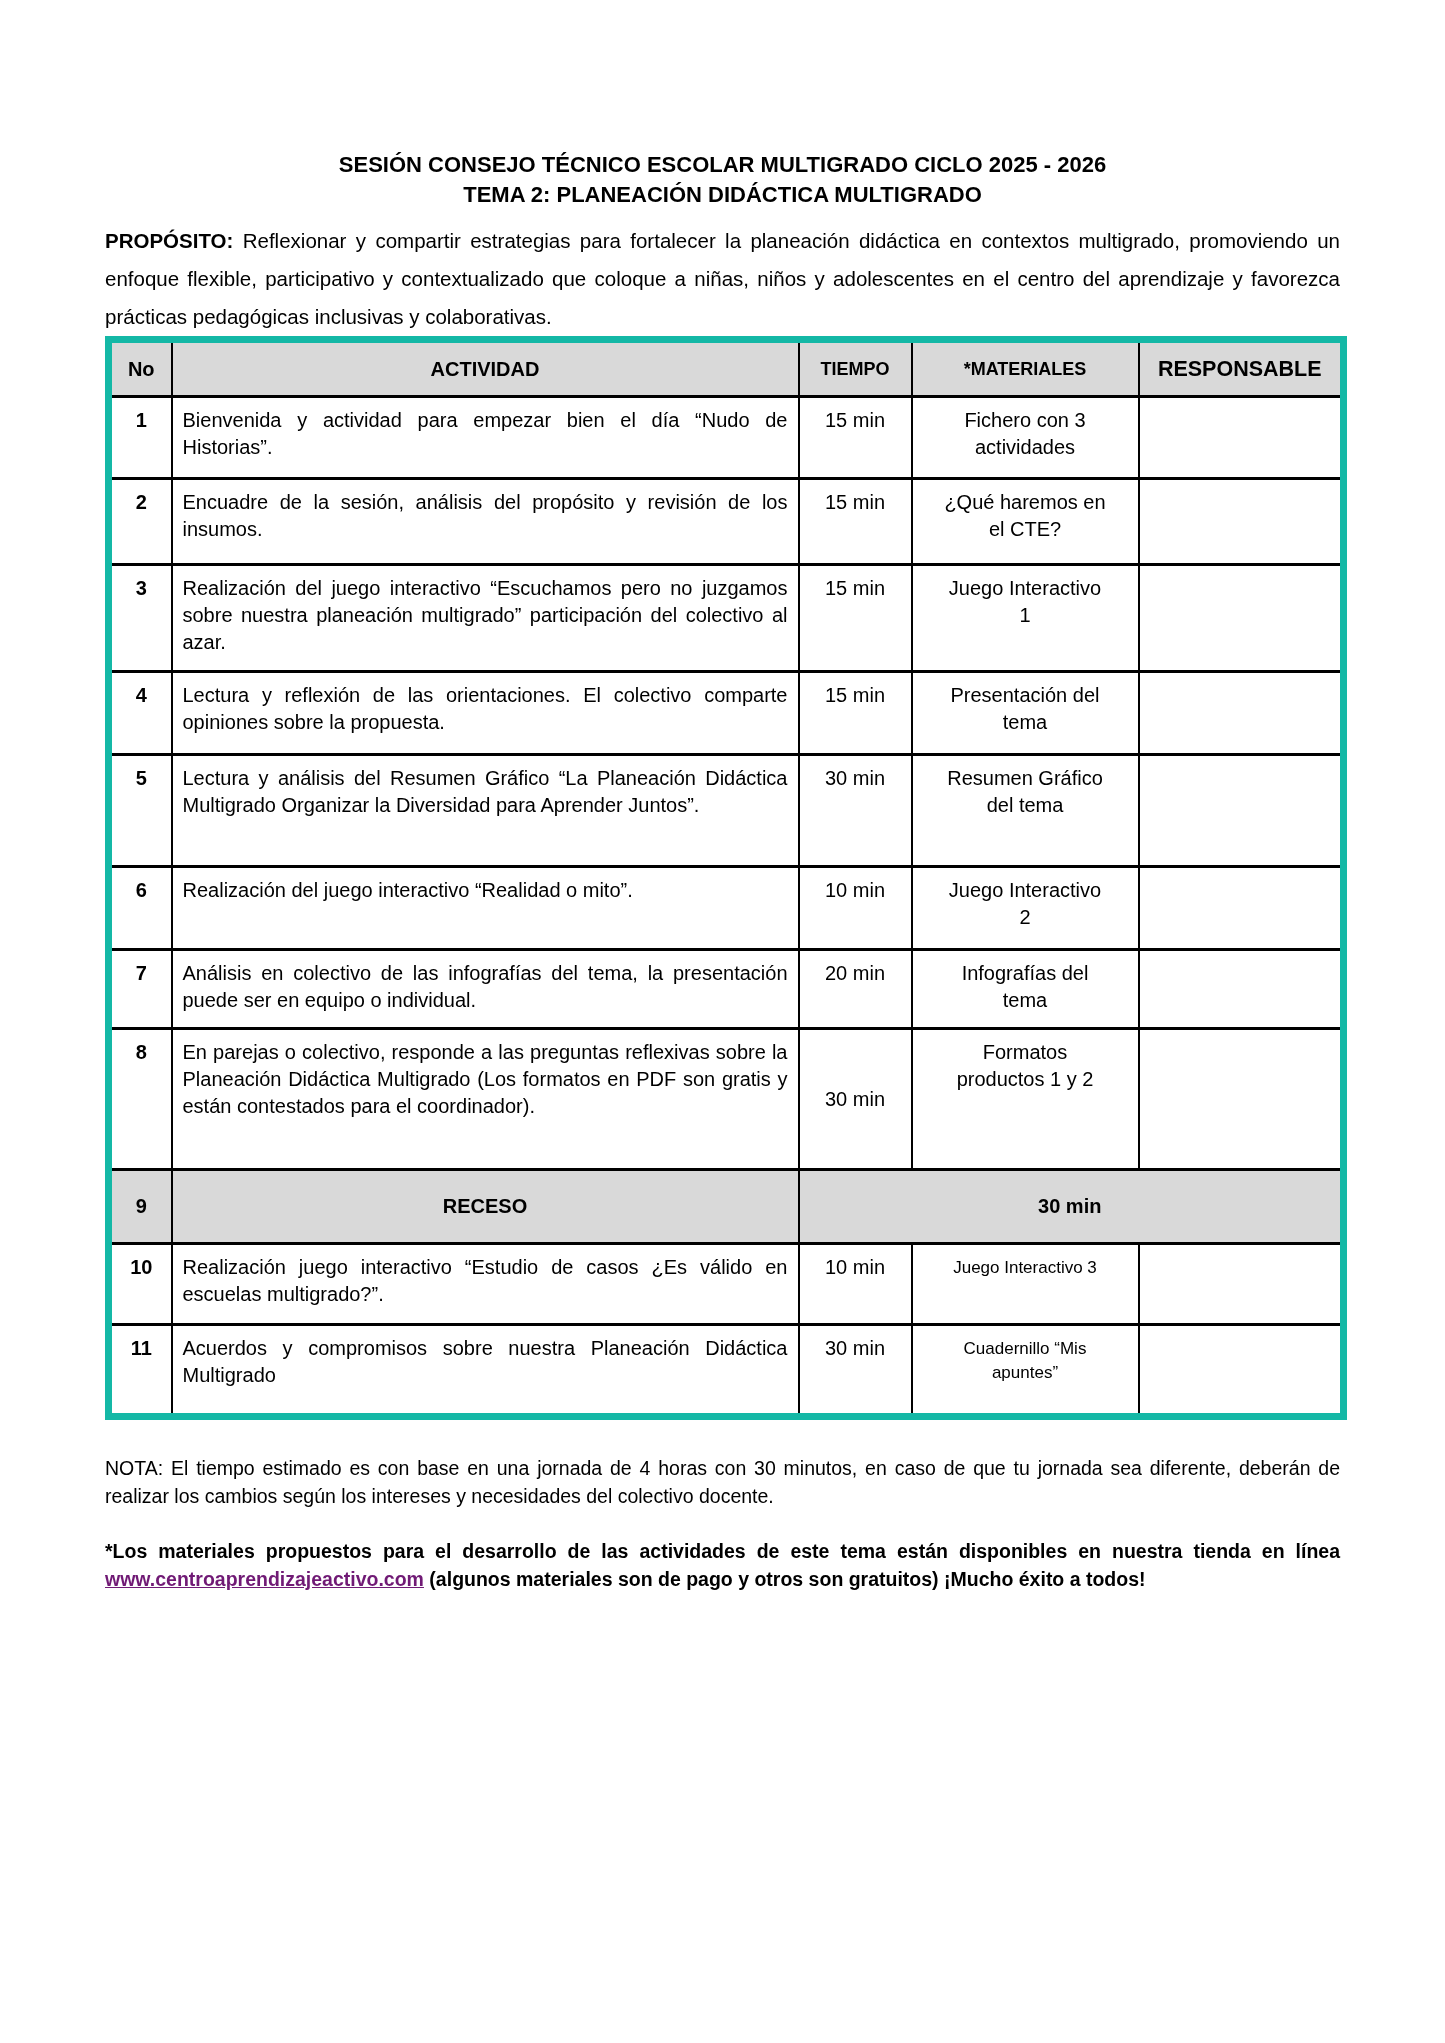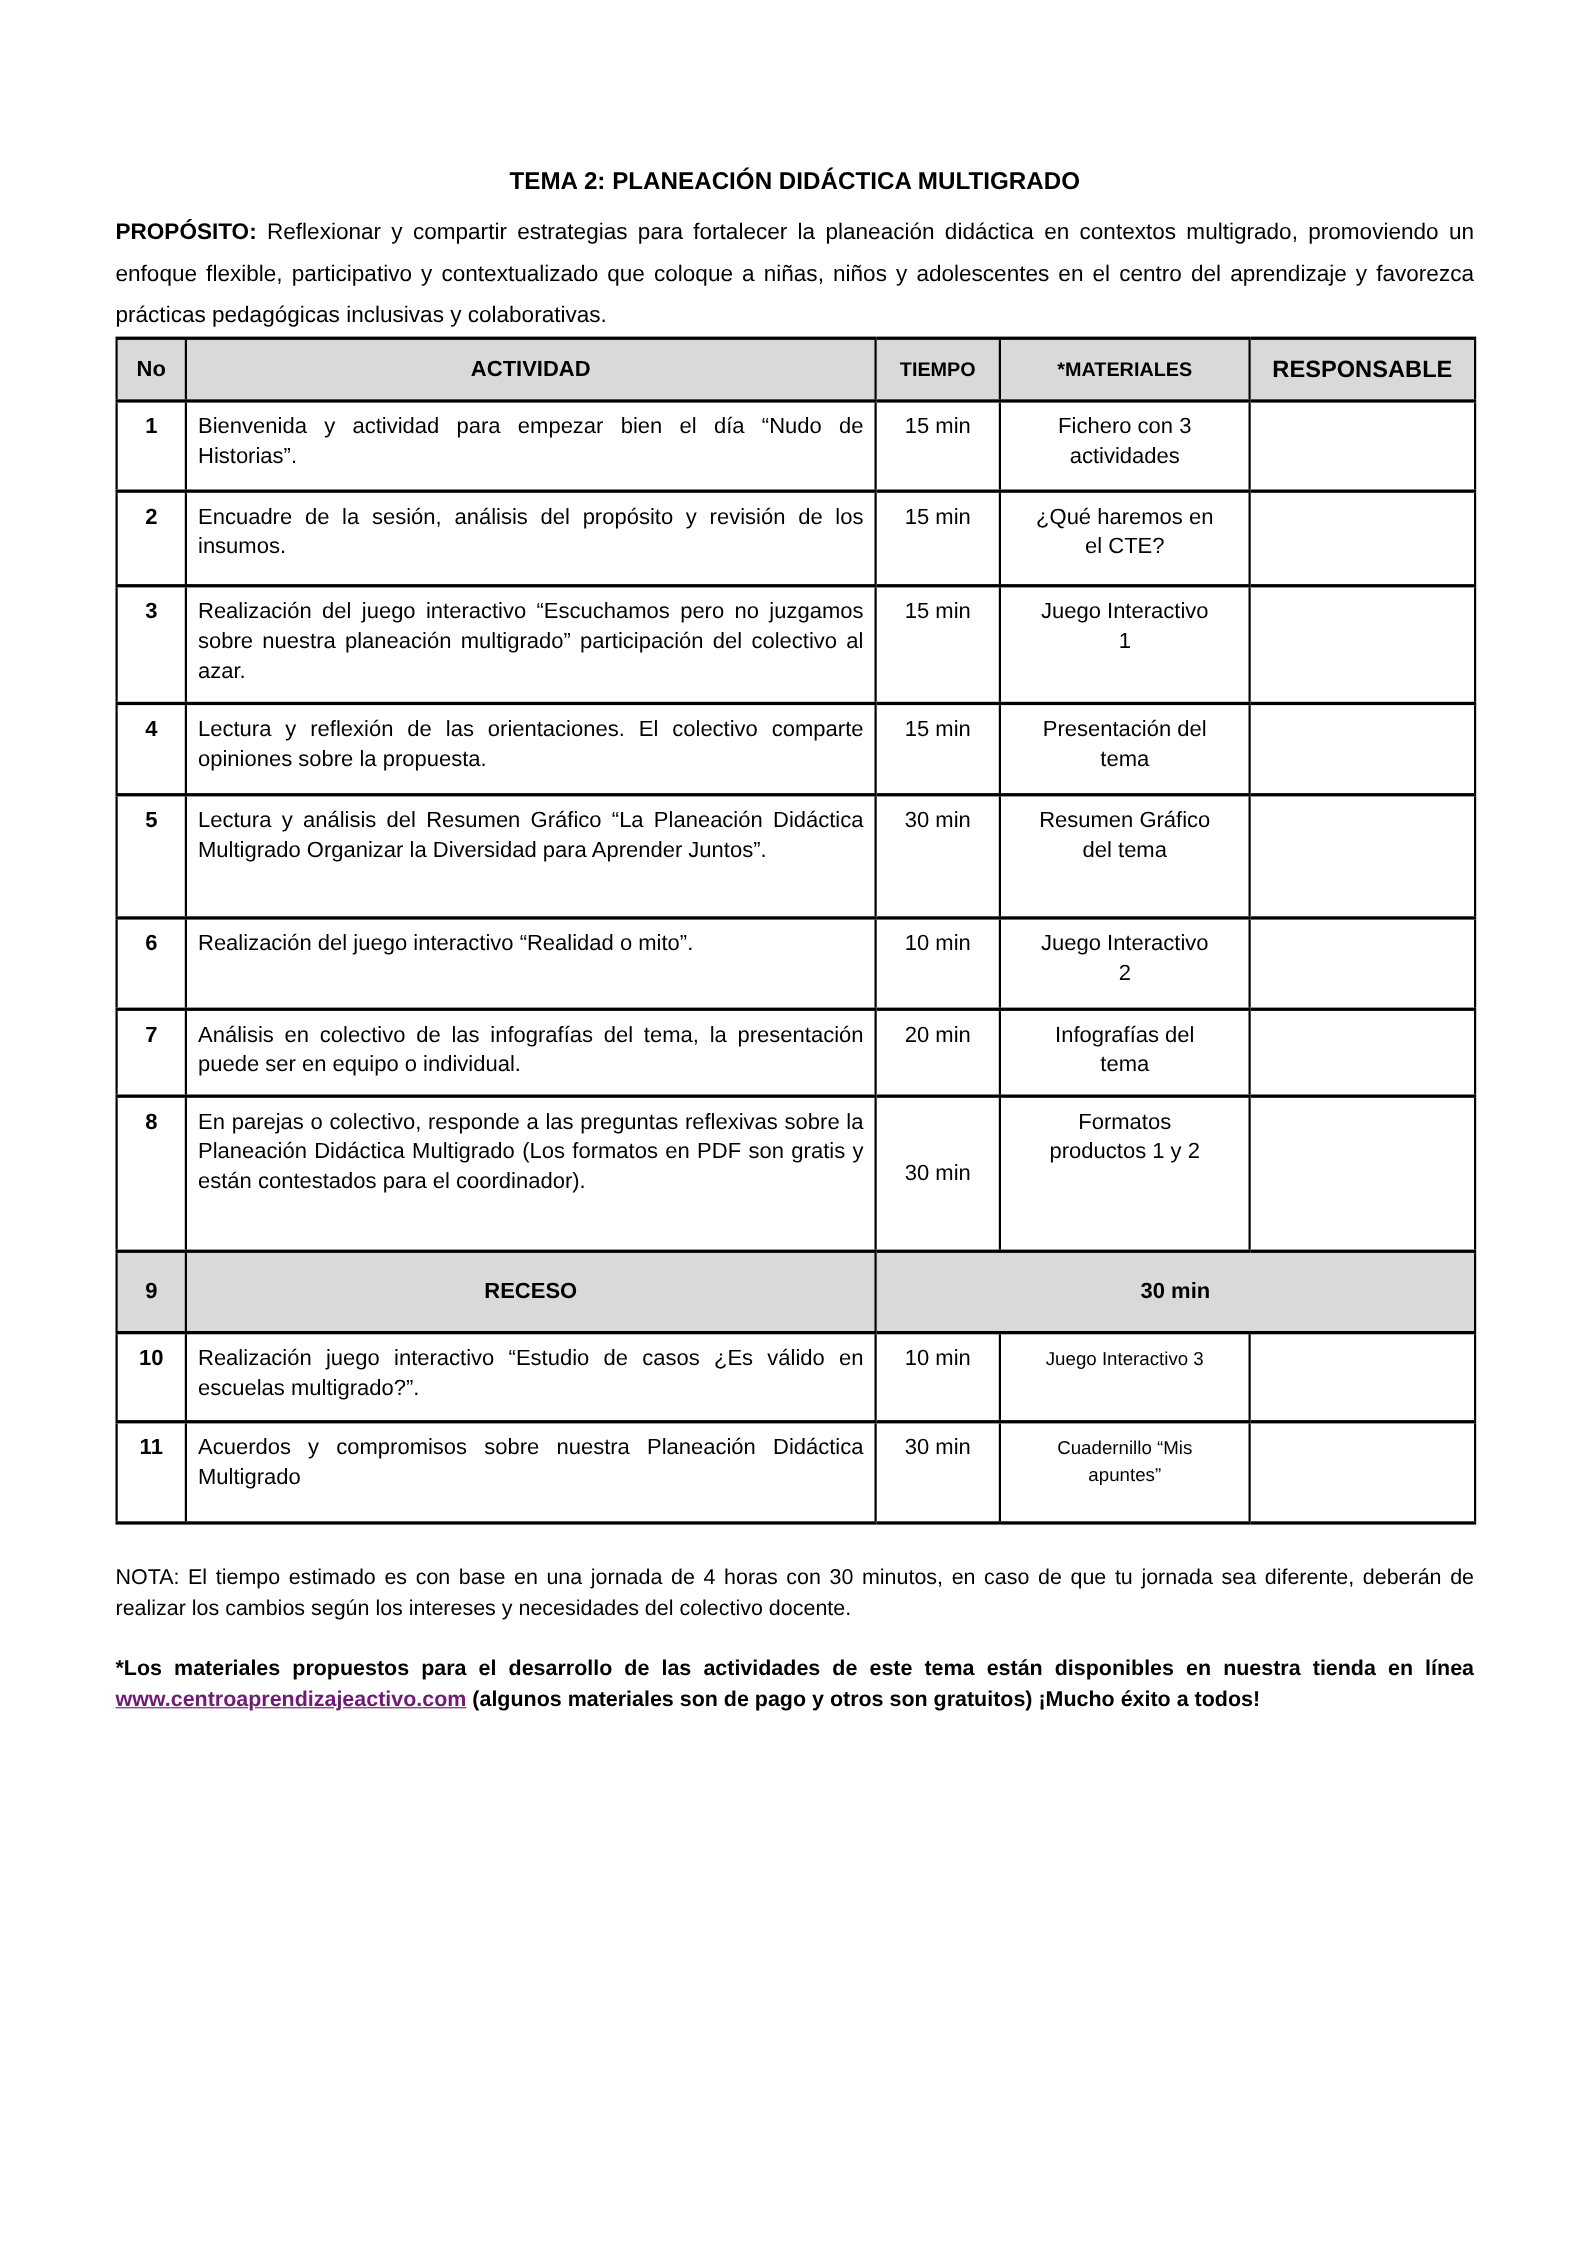--- a/index.html
+++ b/index.html
@@ -14,21 +14,21 @@
     text-align:center; font-weight:bold; font-size:22px; line-height:30px;
   }
 
   .proposito {
     margin:12px 0 0 0; font-size:20.5px; line-height:38px; text-align:justify;
   }
   .proposito .lbl { font-weight:bold; }
 
   table.agenda {
     border-collapse:collapse; table-layout:fixed; width:1235px;
-    border:2px solid #14b8a6;
+    border:7px solid #14b8a6;
   }
   .agenda th, .agenda td {
     border:2px solid #000; border-top-width:3px; border-bottom-width:3px;
     vertical-align:top; font-size:20px; line-height:27px;
     padding:9px 10px; overflow:hidden; word-wrap:break-word;
   }
   .agenda thead th {
     background:#d9d9d9; vertical-align:middle; font-weight:bold;
     text-align:center; padding:6px 4px;
   }
@@ -57,20 +57,21 @@
     margin:27px 0 0 0; font-size:19.5px; line-height:28px;
     font-weight:bold; text-align:justify;
   }
   a.store-link { color:#701a75; text-decoration:underline; cursor:pointer; }
 </style>
 </head>
 <body>
 
 <div class="page">
 
+  <div class="doc-title">SESIÓN CONSEJO TÉCNICO ESCOLAR MULTIGRADO CICLO 2025 - 2026</div>
   <div class="doc-subtitle">TEMA 2: PLANEACIÓN DIDÁCTICA MULTIGRADO</div>
 
   <p class="proposito"><span class="lbl">PROPÓSITO:</span><span> Reflexionar y compartir estrategias para fortalecer la planeación didáctica en contextos multigrado, promoviendo un enfoque flexible, participativo y contextualizado que coloque a niñas, niños y adolescentes en el centro del aprendizaje y favorezca prácticas pedagógicas inclusivas y colaborativas.</span></p>
 
   <table class="agenda">
     <colgroup>
       <col style="width:63px">
         <col style="width:627px">
         <col style="width:113px">
         <col style="width:227px">

